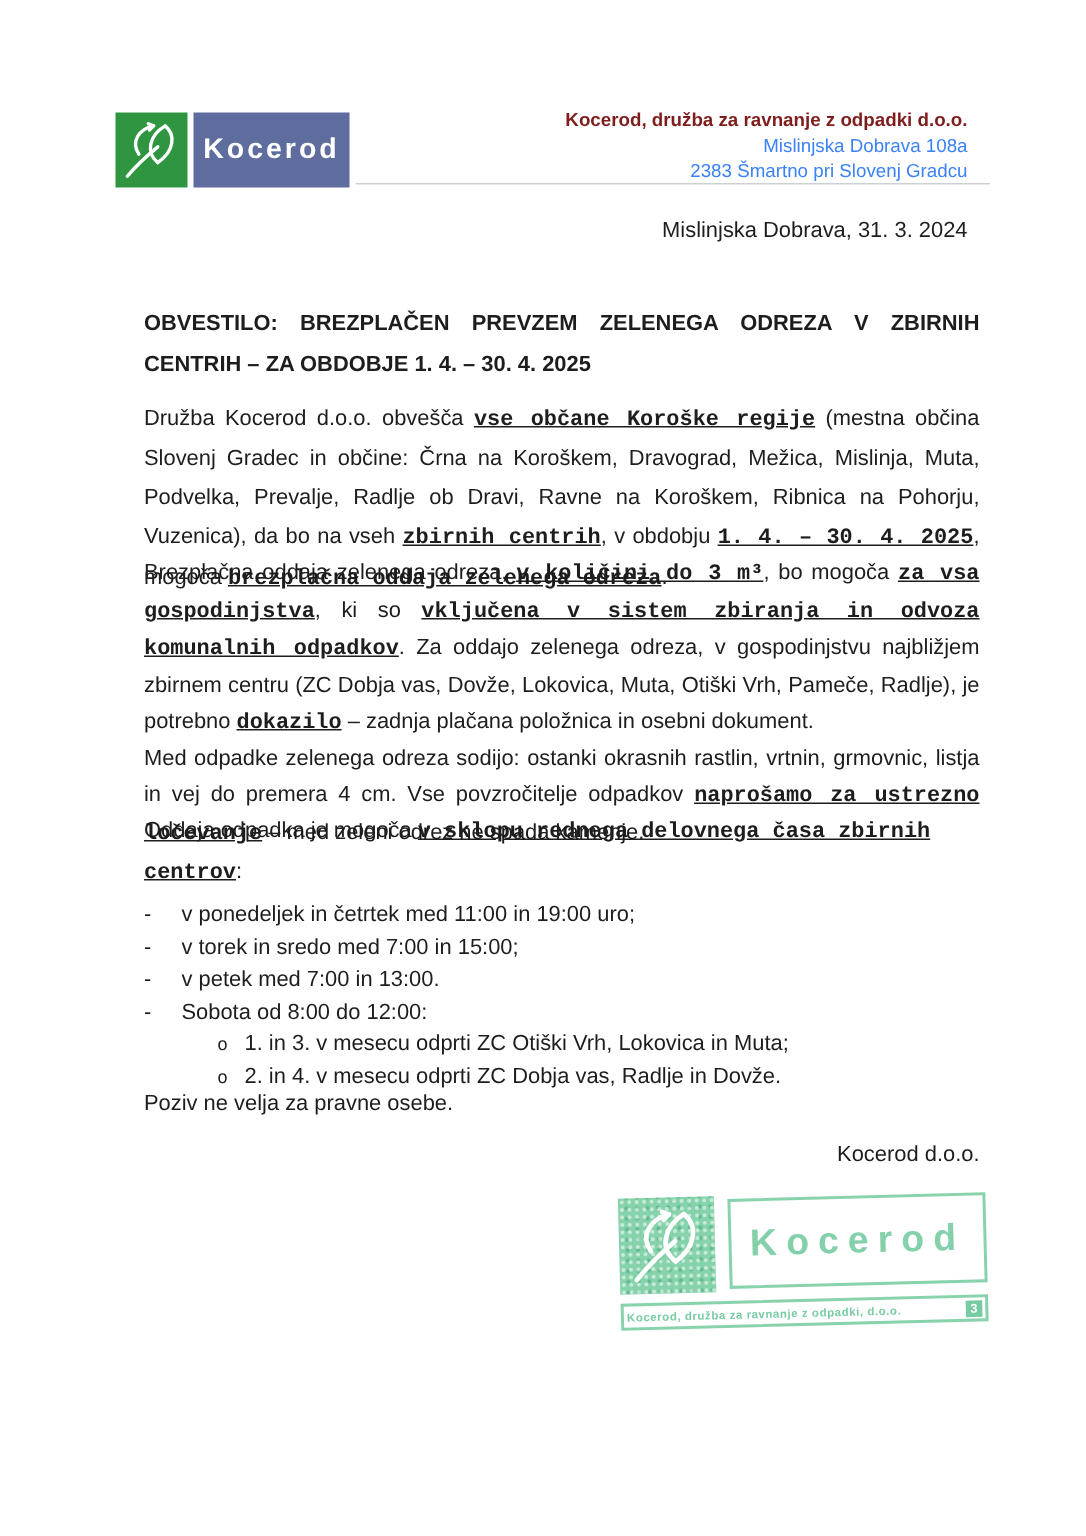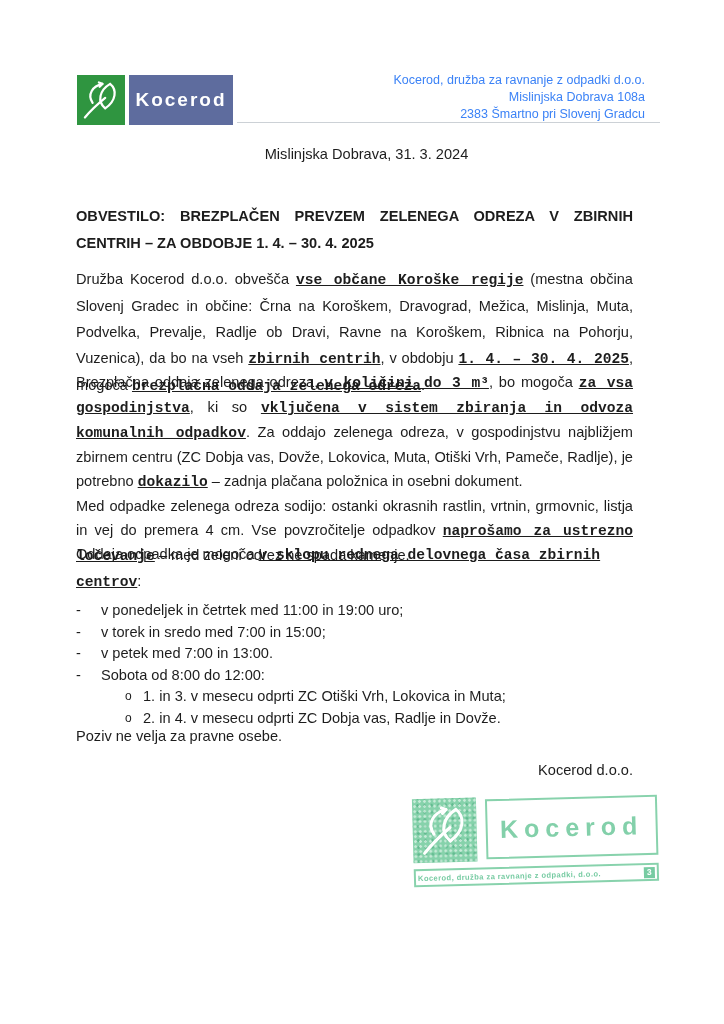--- a/index.html
+++ b/index.html
@@ -24,33 +24,33 @@
   .logo-mark svg { width: 42px; height: 44px; }
   .logo-word {
     width: 104px; height: 50px; margin-left: 4px; background: #5e6c9e;
     color: #ffffff; display: flex; align-items: center; justify-content: center;
     font-weight: bold; font-size: 19px; letter-spacing: 2px;
   }
   .header-right {
     position: absolute; right: 79px; top: 72px;
     text-align: right; line-height: 17px; font-size: 12.5px;
   }
-  .hr-name { font-weight: normal; color: #3b82f6; }
+  .hr-name { font-weight: bold; color: #7f1d1d; }
   .hr-addr { color: #3b82f6; }
   .header-rule {
     position: absolute; left: 237px; right: 64px; top: 122px;
     height: 1px; background: #ccd1d6;
   }
   .dateline {
     position: absolute; left: 88px; width: 557px; top: 146px;
-    text-align: center; font-size: 14.6px; color: #1d1d1d;
+    text-align: right; font-size: 14.6px; color: #1d1d1d;
   }
 
   
-  .blk { position: absolute; left: 76px; width: 557px; font-size: 14.6px; }
+  .blk { position: absolute; left: 96px; width: 557px; font-size: 14.6px; }
   .title-blk { top: 203px; font-weight: bold; line-height: 27px; text-align: justify; }
   .p1-blk { top: 266px; line-height: 26px; text-align: justify; }
   .p23-blk { top: 370px; line-height: 24px; }
   .p23-blk p { margin: 0; text-align: justify; }
   .p23-blk .p3 { margin-top: 0; }
   .list-blk { top: 541px; line-height: 26px; }
   .intro { margin: 0; }
   .li { display: flex; line-height: 21.5px; }
   .li:first-of-type { margin-top: 5px; }
   .li-m { width: 25px; flex: 0 0 25px; }

